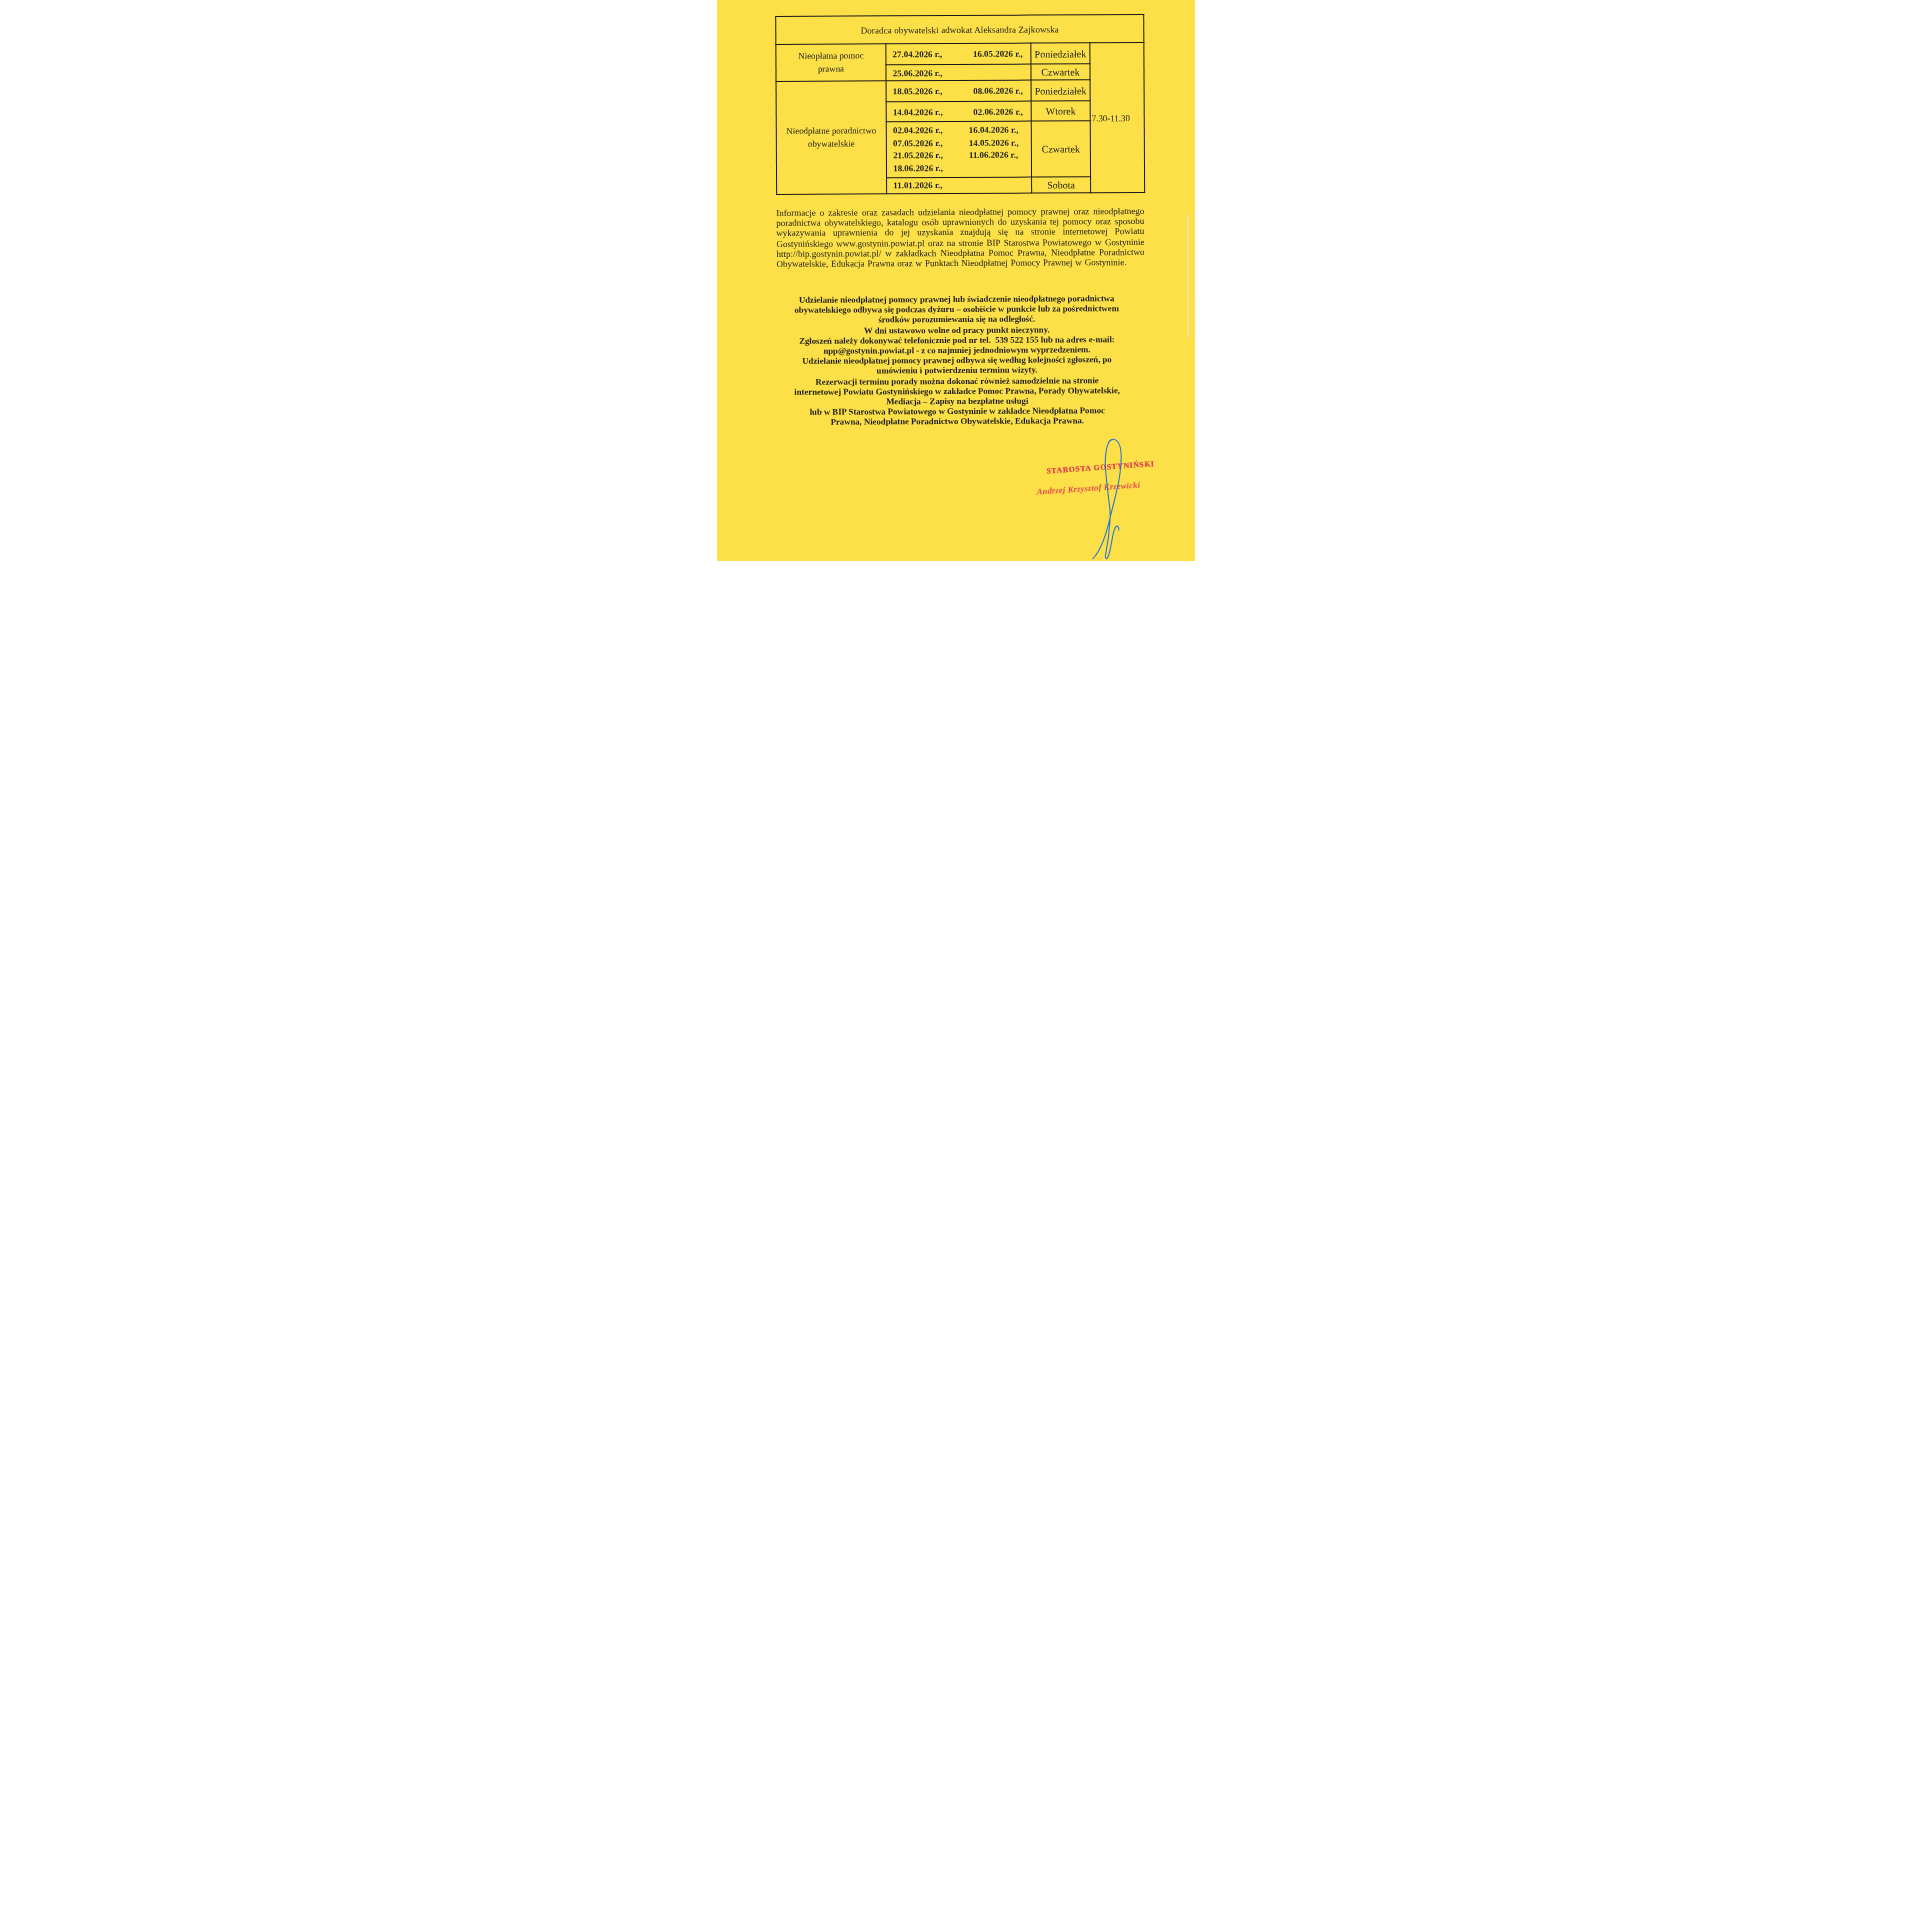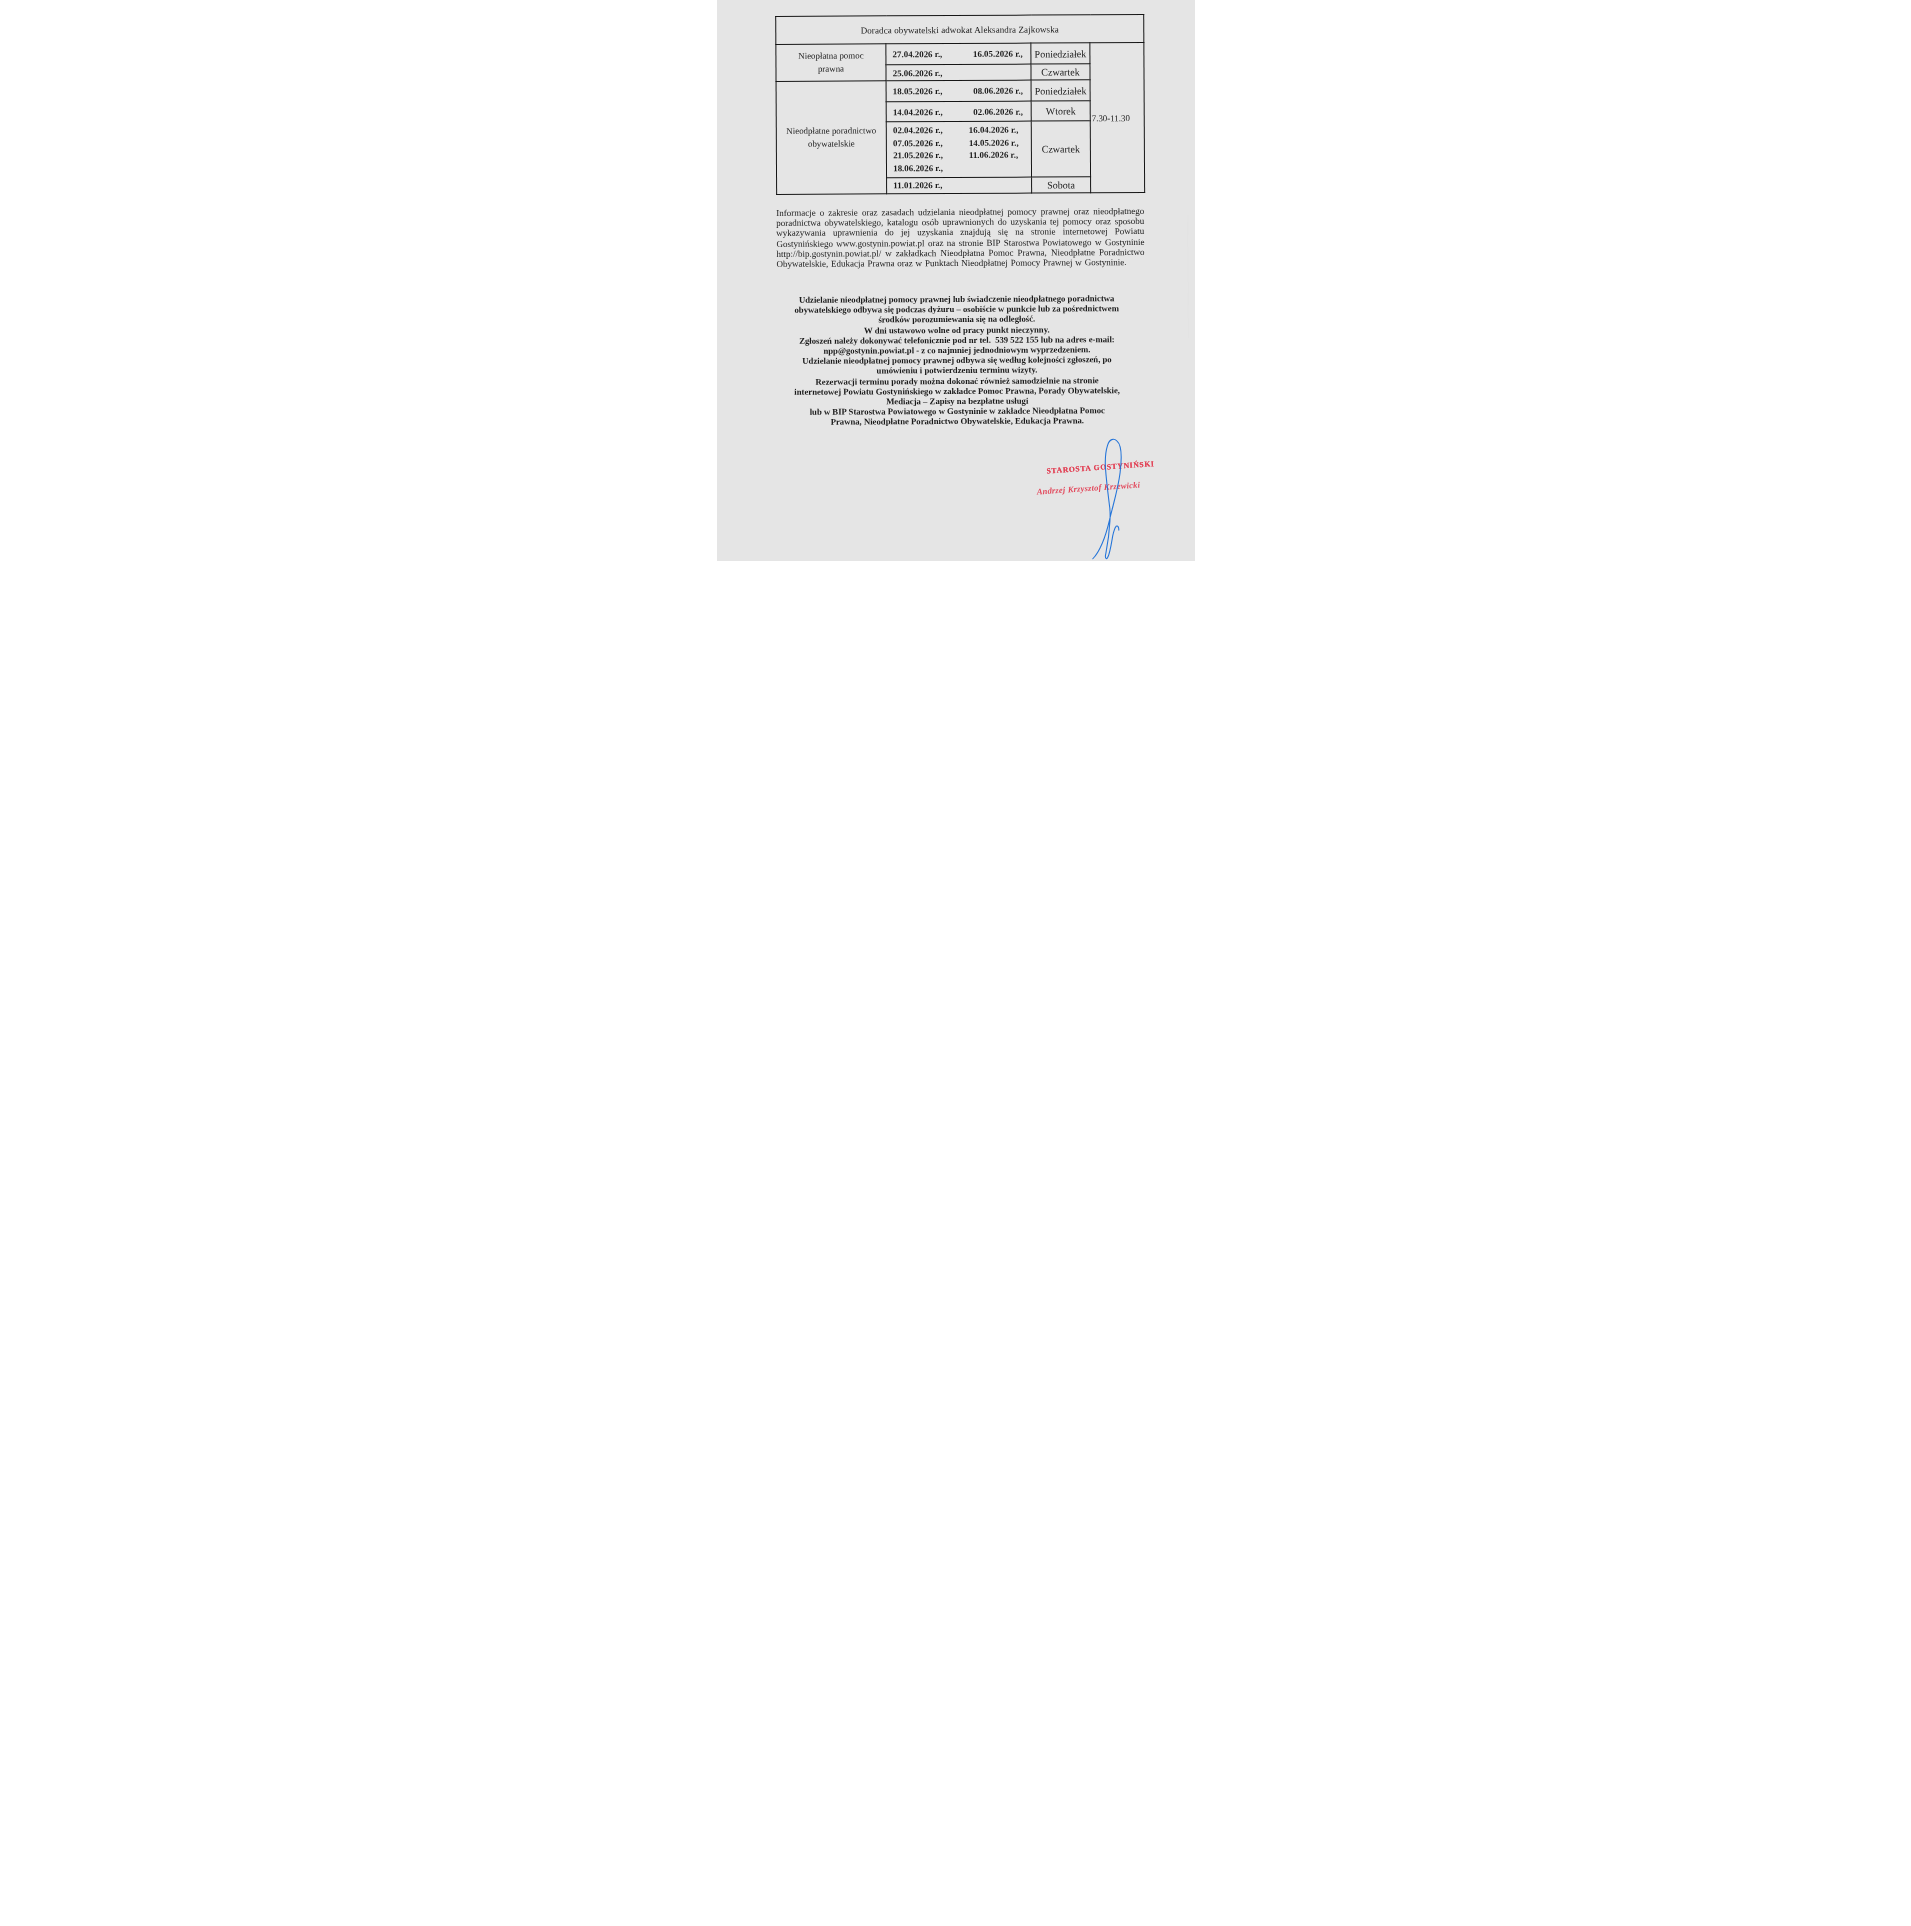--- a/index.html
+++ b/index.html
@@ -1,21 +1,21 @@
 <!DOCTYPE html>
 <html style="--stamp-color: #e2394e; --pen-color: #1a6fd8;font-size:6.2px"><head>
 <meta charset="utf-8">
 <style>
   html, body { margin: 0; padding: 0; background: #ffffff; }
   .page {
     position: relative;
     width: 478px;
     height: 561px;
     margin: 0 auto;
-    background: #e5e5e5;
+    background: #fde047;
     overflow: hidden;
     font-family: "Liberation Serif", "DejaVu Serif", serif;
     color: #1a1a1a;
   }
   .tilt {
     position: absolute;
     inset: 0;
     transform: rotate(-0.3deg);
     transform-origin: 50% 30%;
   }

